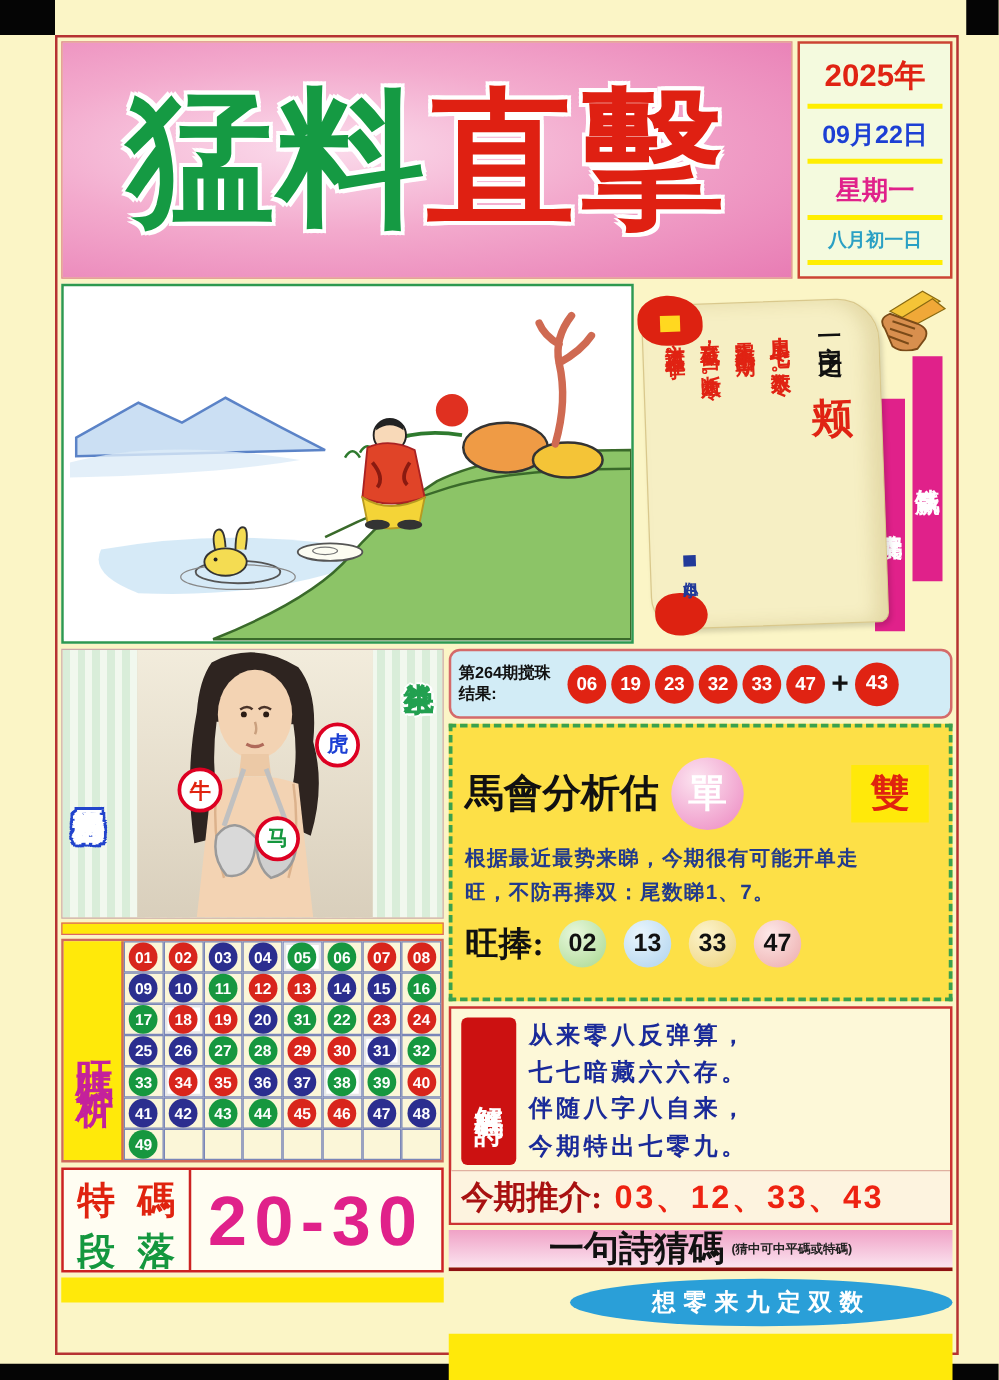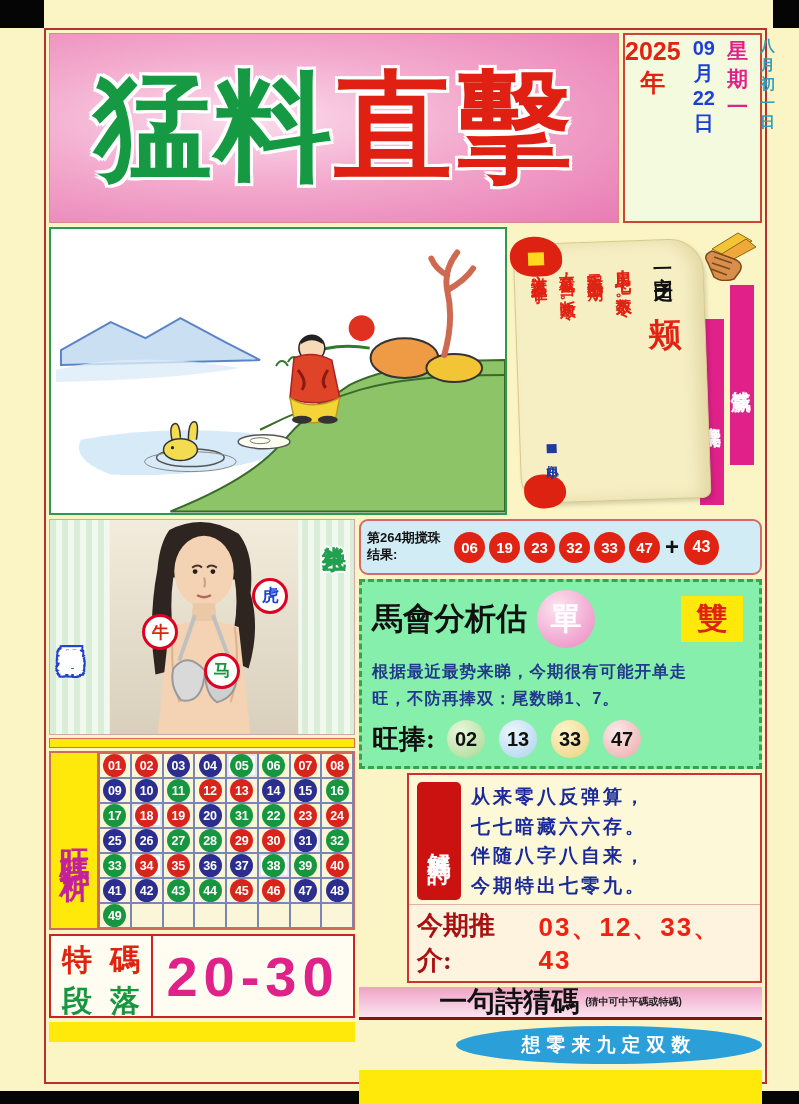--- a/index.html
+++ b/index.html
@@ -15,22 +15,22 @@
 
   
   .hdr{display:flex;gap:4px;height:190px;}
   .title-box{flex:1;background:radial-gradient(ellipse at 35% 45%, #fbdcec 0%, #f3aacd 45%, #e87cb4 100%);
              border:1px solid #d88;display:flex;align-items:center;justify-content:center;}
   .title-box span{font-size:118px;font-weight:bold;line-height:1;letter-spacing:2px;
      text-shadow:-3px 0 #fff,3px 0 #fff,0 -3px #fff,0 3px #fff,-3px -3px #fff,3px 3px #fff,-3px 3px #fff,3px -3px #fff;
      font-family:"Liberation Serif","DejaVu Serif",serif;}
   .t-green{color:#159a43;}
   .t-red{color:#df2012;}
-  .date-box{width:139px;background:#f4fade;border:2px solid #c43;box-sizing:border-box;
-            display:flex;flex-direction:row;justify-content:space-evenly;text-align:center;padding:2px 0;}
+  .date-box{width:124px;background:#f4fade;border:2px solid #c43;box-sizing:border-box;
+            display:flex;flex-direction:column;justify-content:space-evenly;text-align:center;padding:2px 0;}
   .yline{height:4px;background:#ffee00;margin:0 6px;}
   .d-year{color:#e02313;font-weight:bold;font-size:25px;}
   .d-date{color:#1c3fd4;font-weight:bold;font-size:20px;}
   .d-week{color:#e0218a;font-weight:bold;font-size:21px;font-family:"Liberation Serif","DejaVu Serif",serif;}
   .d-lunar{color:#2aa0c4;font-weight:bold;font-size:15px;}
   .d-issue{color:#111;font-weight:bold;font-size:25px;}
 
   
   .row2{display:flex;gap:4px;height:288px;margin-top:4px;}
   .cartoon{width:458px;border:2px solid #2e9950;background:#fff;box-sizing:border-box;}
@@ -104,40 +104,40 @@
 
   
   .results{height:56px;background:#d2ecf6;border:2px solid #d46a6a;border-radius:9px;display:flex;
            align-items:center;padding:0 6px;box-sizing:border-box;gap:3px;}
   .res-label{width:84px;font-size:13px;font-weight:bold;color:#111;line-height:1.3;}
   .res-ball{width:31px;height:31px;border-radius:50%;background:#e02313;color:#fff;font-weight:bold;font-size:15px;
             display:flex;align-items:center;justify-content:center;flex:0 0 auto;}
   .res-plus{font-size:24px;font-weight:bold;color:#111;margin:0 2px;}
   .res-sp{width:35px;height:35px;font-size:16px;}
 
-  .analysis{margin-top:4px;background:#86efac;border:3px dashed #3aa14e;box-sizing:border-box;padding:8px 10px;}
+  .analysis{margin-top:4px;background:#fde047;border:3px dashed #3aa14e;box-sizing:border-box;padding:24px 10px;}
   .an-row1{display:flex;align-items:center;gap:10px;}
   .an-title{font-size:31px;font-weight:bold;color:#111;font-family:"Liberation Serif","DejaVu Serif",serif;}
   .an-single{width:58px;height:58px;border-radius:50%;background:radial-gradient(circle at 35% 30%,#fce4f0,#ec86c0);
              color:#fff;font-size:31px;font-weight:bold;display:flex;align-items:center;justify-content:center;
              font-family:"Liberation Serif","DejaVu Serif",serif;}
   .an-double{width:62px;height:46px;background:#ffe90a;color:#e0230f;font-size:31px;font-weight:bold;
              display:flex;align-items:center;justify-content:center;margin-left:auto;margin-right:6px;
              font-family:"Liberation Serif","DejaVu Serif",serif;}
   .an-body{margin-top:10px;color:#223a8c;font-weight:bold;font-size:16.5px;line-height:1.65;letter-spacing:1px;}
   .an-row3{display:flex;align-items:center;gap:12px;margin-top:8px;}
   .wang-label{font-size:27px;font-weight:bold;color:#111;font-family:"Liberation Serif","DejaVu Serif",serif;}
   .wball{width:38px;height:38px;border-radius:50%;display:flex;align-items:center;justify-content:center;
          color:#111;font-size:20px;font-weight:bold;}
   .wball.green{background:radial-gradient(circle at 35% 30%,#e8f8dc,#a8d890);}
   .wball.blue{background:radial-gradient(circle at 35% 30%,#eaf6fd,#aed2ee);}
   .wball.yellow{background:radial-gradient(circle at 35% 30%,#fdf4cc,#ecd27c);}
   .wball.pink{background:radial-gradient(circle at 35% 30%,#fde8e8,#ecaaaa);}
 
-  .decode{margin-top:4px;border:2px solid #cc3333;background:#fdf8d8;box-sizing:border-box;margin-left:48px;}
+  .decode{margin-top:4px;border:2px solid #cc3333;background:#fdf8d8;box-sizing:border-box;}
   .dec-top{display:flex;padding:7px 8px 4px 8px;}
   .dec-title{width:44px;height:118px;background:#cc1111;border-radius:5px;display:flex;align-items:center;justify-content:center;margin-right:10px;}
   .dec-title span{writing-mode:vertical-rl;text-orientation:upright;color:#fff;font-size:23px;font-weight:bold;
                   font-family:"Liberation Serif","DejaVu Serif",serif;letter-spacing:4px;}
   .dec-poem{color:#1a2a99;font-weight:bold;font-size:19px;line-height:1.55;letter-spacing:3px;
             font-family:"Liberation Serif","DejaVu Serif",serif;}
   .dec-bottom{display:flex;align-items:center;border-top:1px solid #e0b0a0;background:#fdf3df;padding:3px 8px;}
   .dec-tuijie{color:#a81111;font-size:26px;font-weight:bold;font-family:"Liberation Serif","DejaVu Serif",serif;}
   .dec-nums{color:#ee2211;font-size:26px;font-weight:bold;margin-left:10px;letter-spacing:2px;}
 

